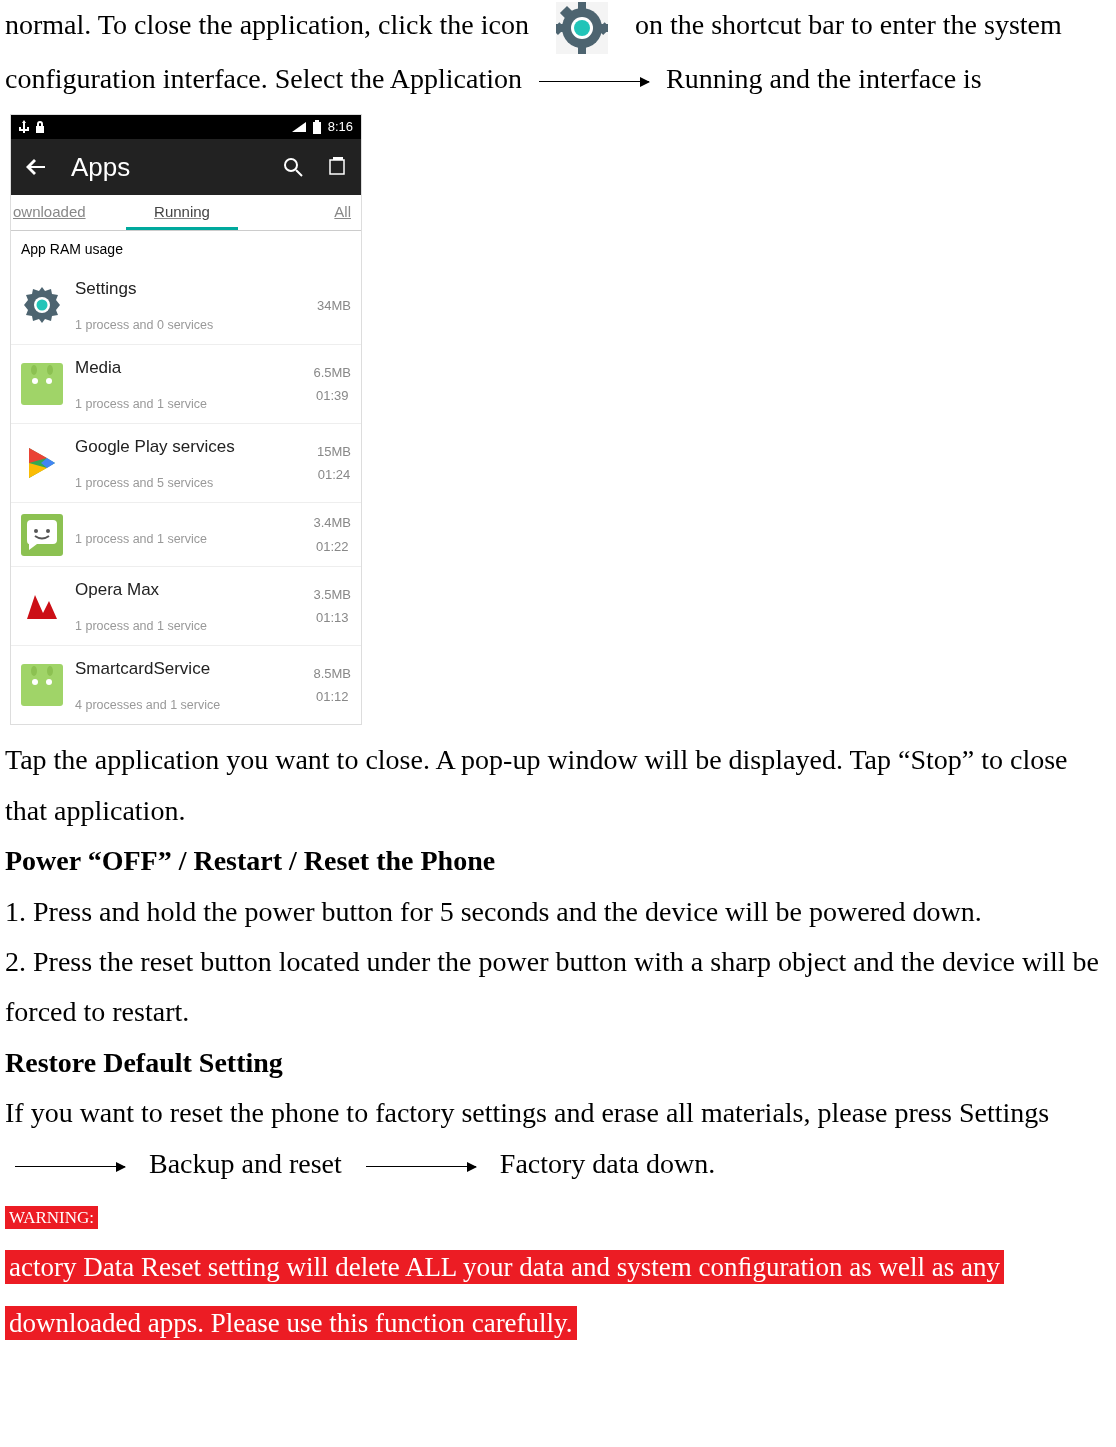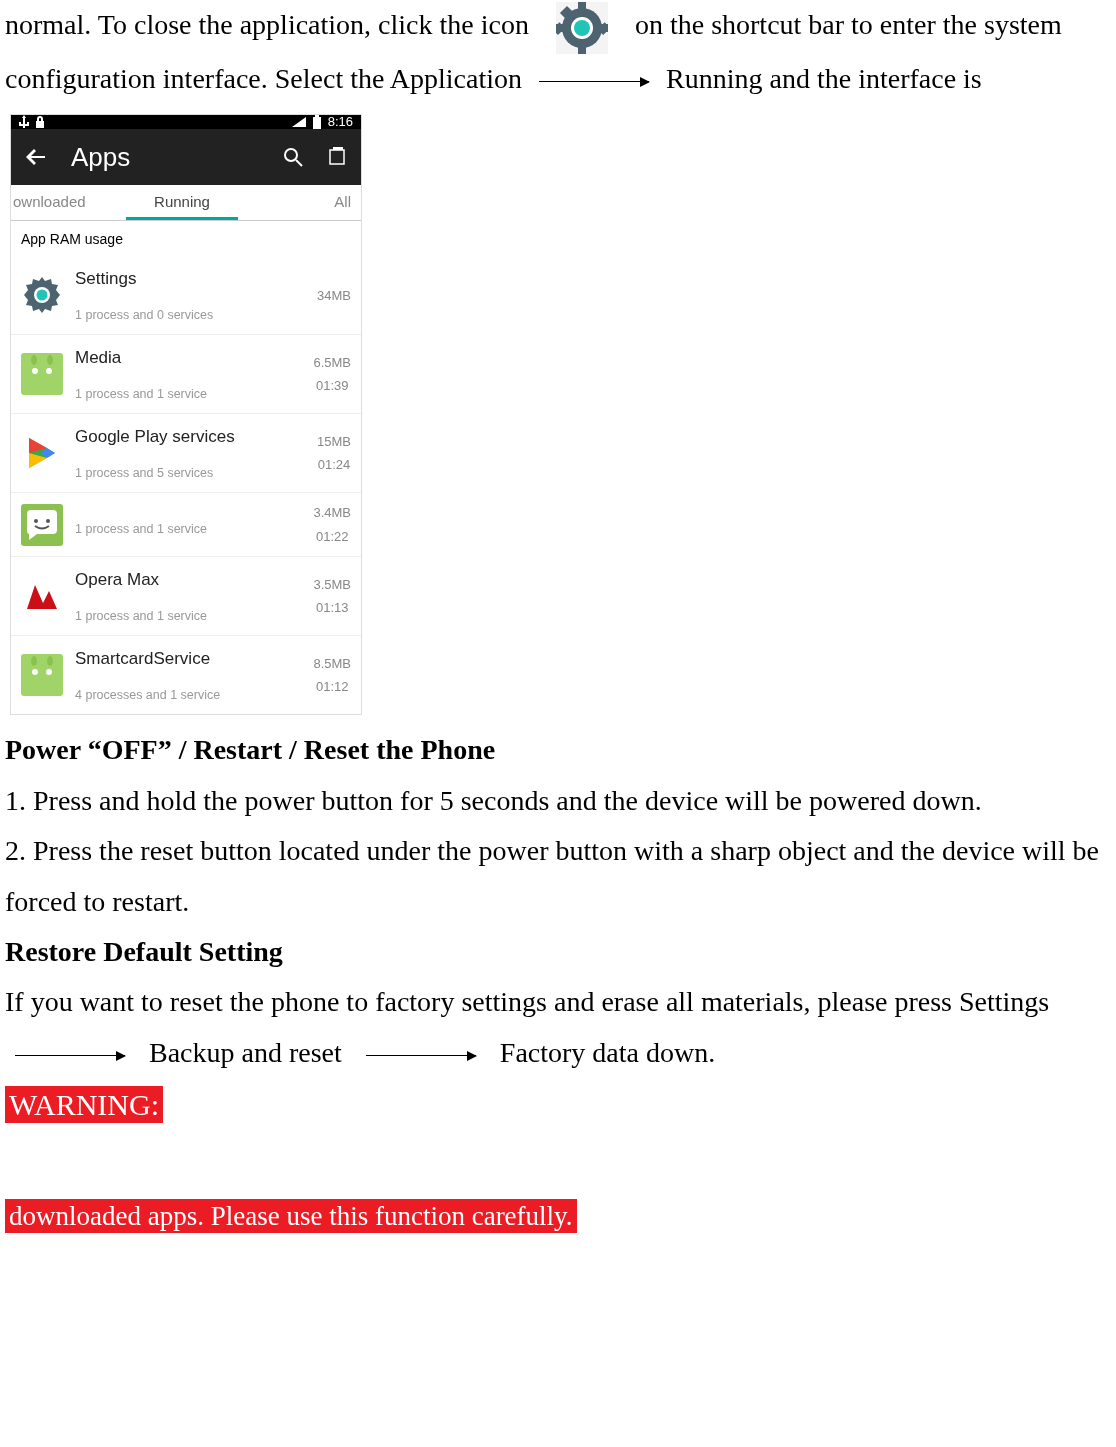--- a/index.html
+++ b/index.html
@@ -37,21 +37,21 @@
       height: 0;
       border-left: 10px solid #000;
       border-top: 5px solid transparent;
       border-bottom: 5px solid transparent;
     }
     .warning {
       background: #ec1c24;
       color: #fff;
       padding: 2px 4px;
       font-family: 'Times New Roman', Times, serif;
-      font-size: 30px;
+      font-size: 17px;
     }
     .warning-line {
       display: inline;
       background: #ec1c24;
       color: #fff;
       padding: 2px 4px;
       font-size: 27px;
       line-height: 2.0;
     }
     .heading { font-weight: bold; }
@@ -60,21 +60,21 @@
     .phone {
       width: 352px;
       margin: 10px 0 10px 10px;
       border: 1px solid #ddd;
       font-family: Arial, Helvetica, sans-serif;
       background: #fff;
     }
     .status-bar {
       background: #000;
       color: #fff;
-      height: 14px;
+      height: 24px;
       display: flex;
       align-items: center;
       justify-content: space-between;
       padding: 0 8px;
       font-size: 13px;
     }
     .status-left, .status-right { display: flex; align-items: center; gap: 6px; }
     .sig-icon { width: 14px; height: 10px; }
     .batt-icon { width: 10px; height: 14px; }
     .app-bar {
@@ -87,20 +87,21 @@
       gap: 24px;
     }
     .app-bar .title { font-size: 26px; flex: 1; font-weight: 400; }
     .tabs {
       display: flex;
       background: #fff;
       border-bottom: 1px solid #ccc;
       font-size: 15px;
       color: #888;
       height: 36px;
+      text-decoration: underline;
     }
     .tab { flex: 1; text-align: center; line-height: 34px; }
     .tab.active {
       color: #444;
       border-bottom: 3px solid #00a99d;
     }
     .tab.left { text-align: left; padding-left: 2px; }
     .tab.right { text-align: right; padding-right: 10px; }
     .section-label {
       color: #000000;
@@ -333,30 +334,31 @@
       <div class="app-sub">4 processes and 1 service</div>
     </div>
     <div class="app-meta">
       <div class="app-size">8.5MB</div>
       <div class="app-time">01:12</div>
     </div>
   </div>
 </div>
 
 <div class="doc-text">
+  <p class="para">Tap the application you want to close. A pop-up window will be displayed. Tap “Stop” to close that application.</p>
   <p class="para heading">Power “OFF” / Restart / Reset the Phone</p>
   <p class="para">1.    Press and hold the power button for 5 seconds and the device will be powered down.</p>
   <p class="para">2. Press the reset button located under the power button with a sharp object and the device will be forced to restart.</p>
   <p class="para heading">Restore Default Setting</p>
   <p class="para">
     <span>If you want to reset the phone to factory settings and erase all materials, please press </span>
     <span class="bold">Settings</span>
     &nbsp;<span class="arrow"></span>&nbsp;
     <span class="bold">Backup and reset</span>
     &nbsp;<span class="arrow"></span>&nbsp;
     <span class="bold">Factory data down.</span>
   </p>
   <p class="para"><span class="warning">WARNING:</span></p>
   <p class="para" style="line-height:2.0">
-    <br>
+    <span class="warning-line">actory Data Reset setting will delete ALL your data and system conﬁguration as well as any</span><br>
     <span class="warning-line">downloaded apps. Please use this function carefully.</span>
   </p>
 </div>
 
 </body></html>

